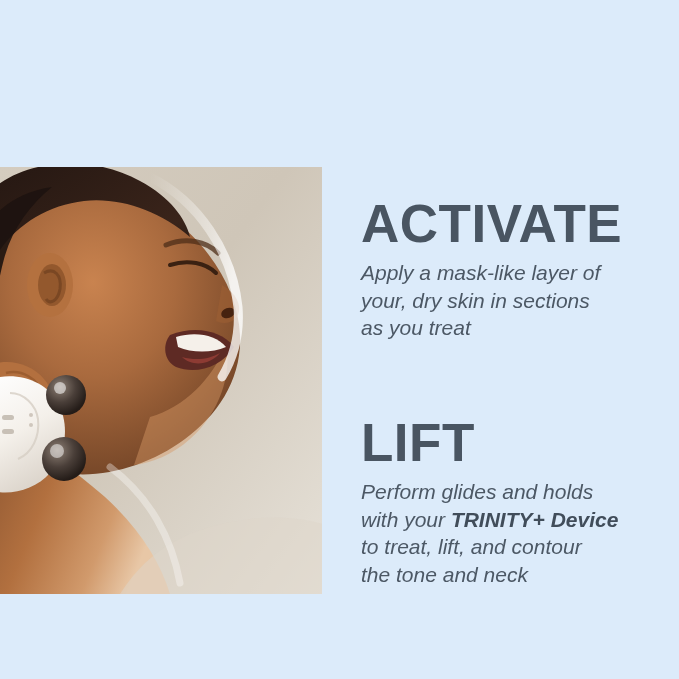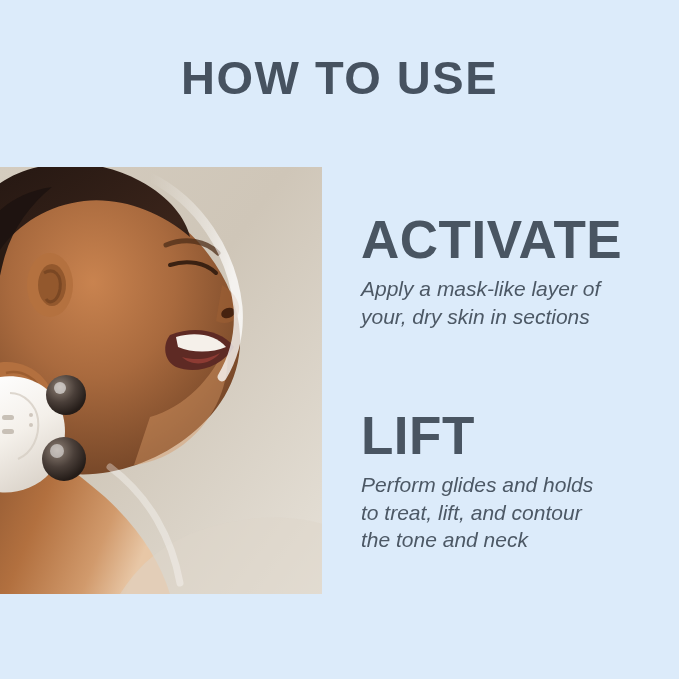--- a/index.html
+++ b/index.html
@@ -53,23 +53,23 @@
   .photo svg { display:block; width:322px; height:427px; }
 
   
   .content {
     position:absolute;
     left:361px;
     top:167px;
     width:300px;
   }
 
-  .step { position:absolute; left:0; width:300px;margin-top:16px; }
+  .step { position:absolute; left:0; width:300px; }
   .step-activate { top:30px; }
-  .step-lift { top:226px; }
+  .step-lift { top:249px; }
 
   .step-heading {
     font-size:53px;
     line-height:54px;
     font-weight:bold;
     color:#495562;
     letter-spacing:0.5px;
     font-family:"Liberation Sans", sans-serif;
   }
 
@@ -83,21 +83,20 @@
     font-style:italic;
   }
   .step-body .ln { display:block; white-space:nowrap; }
   .step-body b { font-weight:bold; color:#414d5a; }
 </style>
 </head>
 <body>
 
 <div class="canvas">
 
-  <div class="page-title">HOW TO USE</div>
 
   <div class="photo">
     <svg viewBox="0 0 322 427" xmlns="http://www.w3.org/2000/svg">
       <defs>
         <linearGradient id="bg" x1="0" y1="0" x2="1" y2="1">
           <stop offset="0%" stop-color="#d4ccbf"></stop>
           <stop offset="45%" stop-color="#cfc6b8"></stop>
           <stop offset="100%" stop-color="#e6e1d8"></stop>
         </linearGradient>
         <radialGradient id="skinG" cx="42%" cy="34%" r="72%">
@@ -190,30 +189,36 @@
 
     <div class="step step-activate">
       <div class="step-heading">ACTIVATE</div>
       <div class="step-body">
         <span class="ln">
           <span>Apply a mask-like layer of</span>
         </span>
         <span class="ln">
           <span>your, dry skin in sections</span>
         </span>
+        <span class="ln">
+          <span>as you treat</span>
+        </span>
       </div>
     </div>
 
     <div class="step step-lift">
       <div class="step-heading">LIFT</div>
       <div class="step-body">
         <span class="ln">
           <span>Perform glides and holds</span>
         </span>
         <span class="ln">
+          <span>with your </span><b>TRINITY+ Device</b>
+        </span>
+        <span class="ln">
           <span>to treat, lift, and contour</span>
         </span>
         <span class="ln">
           <span>the tone and neck</span>
         </span>
       </div>
     </div>
 
   </div>
 </div>

